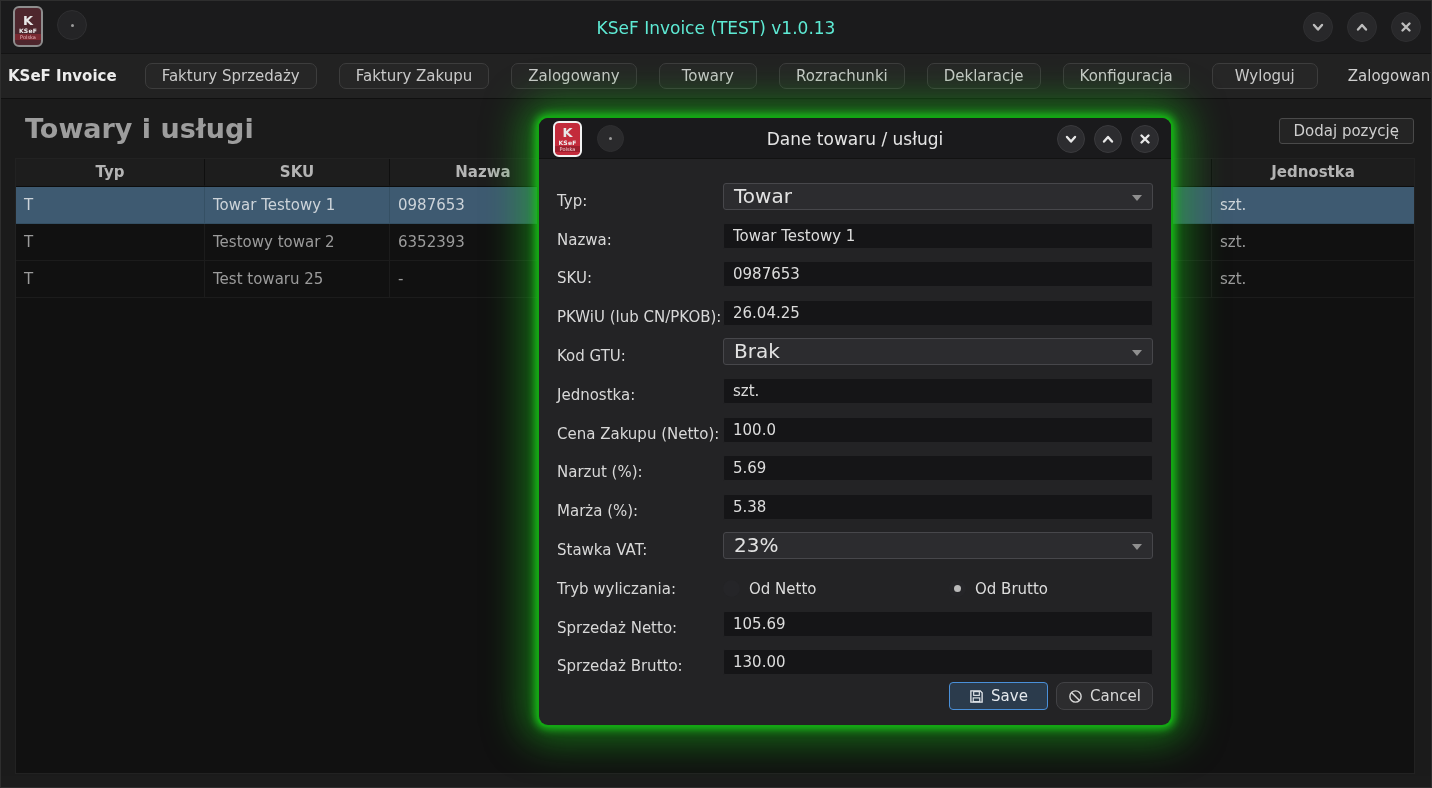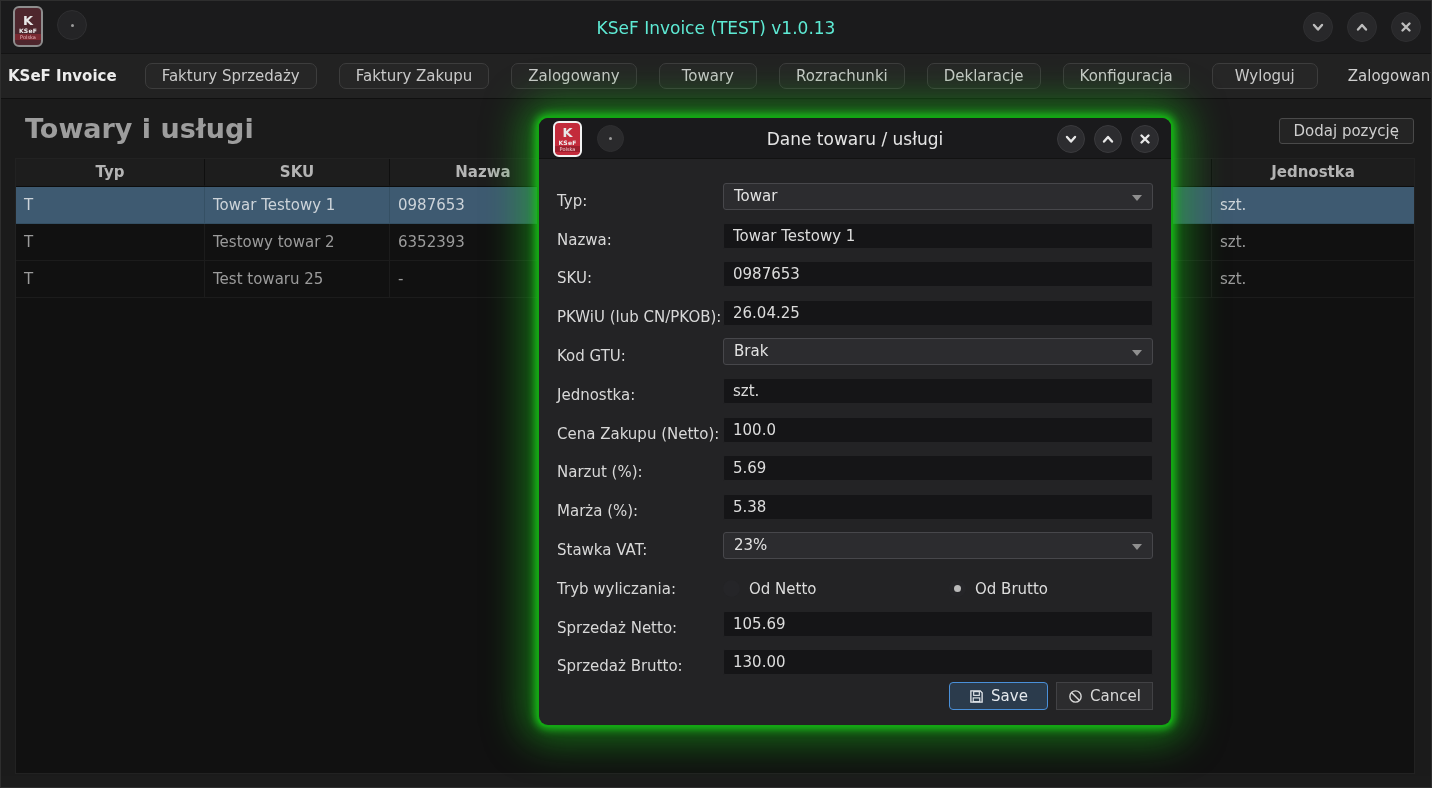--- a/index.html
+++ b/index.html
@@ -62,34 +62,34 @@
     color:#e4e4e4;font-size:17px;}
   .dlg-controls{position:absolute;right:12px;top:7px;display:flex;gap:9px;}
   .dlg-controls .circle-btn{width:28px;height:28px;background:#2c2c2f;border-color:#3a3a3d;}
   .dlg-controls .glyph{stroke:#e8e8e8;}
 
   .dlg-body{position:absolute;left:0;top:41px;width:100%;bottom:0;padding:12px 18px 0 18px;}
   .form-row{display:flex;align-items:flex-end;height:38.8px;}
   .flabel{width:166px;color:#d8d8d8;font-size:15px;flex:none;}
   .fcontrol{flex:1;}
   .select{height:27px;background:#2c2c2f;border:1px solid #47474b;border-radius:3px;display:flex;align-items:center;
-    padding:0 10px;color:#e2e2e2;font-size:15px;position:relative;}
+    padding:0 10px;color:#e2e2e2;font-size:20px;position:relative;}
   .select .arrow{position:absolute;right:10px;top:11px;width:0;height:0;border-left:5px solid transparent;
     border-right:5px solid transparent;border-top:6px solid #8f8f8f;}
   .tinput{width:100%;height:26px;background:#151517;border:1px solid #232325;border-radius:2px;color:#dcdcdc;
     font-size:15px;padding:0 9px;outline:none;}
   .radio-group{display:flex;align-items:center;gap:9px;}
   .radio{width:17px;height:17px;border-radius:50%;background:#252528;flex:none;display:flex;align-items:center;justify-content:center;}
   .radio.checked::after{content:'';width:7px;height:7px;border-radius:50%;background:#b9b9b9;}
   .radio-label{color:#dddddd;font-size:15px;}
   .btn-row{display:flex;justify-content:flex-end;gap:8px;margin-top:7px;}
   .save-btn{display:flex;align-items:center;justify-content:center;gap:7px;width:99px;height:28px;background:#2b3b4c;
     border:1px solid #4a90d9;border-radius:4px;color:#e4e8ec;font-size:15px;}
   .cancel-btn{display:flex;align-items:center;justify-content:center;gap:7px;width:97px;height:28px;background:#2c2c2e;
-    border:1px solid #424245;border-radius:0;color:#d8d8d8;font-size:15px;}
+    border:1px solid #424245;border-radius:8px;color:#d8d8d8;font-size:15px;}
   .icon-svg{display:block;}
 </style>
 </head>
 <body>
 
 <div class="app">
 
   <div class="titlebar">
     <div class="win-title">KSeF Invoice (TEST) v1.0.13</div>
     <div class="logo-badge logo-main">

